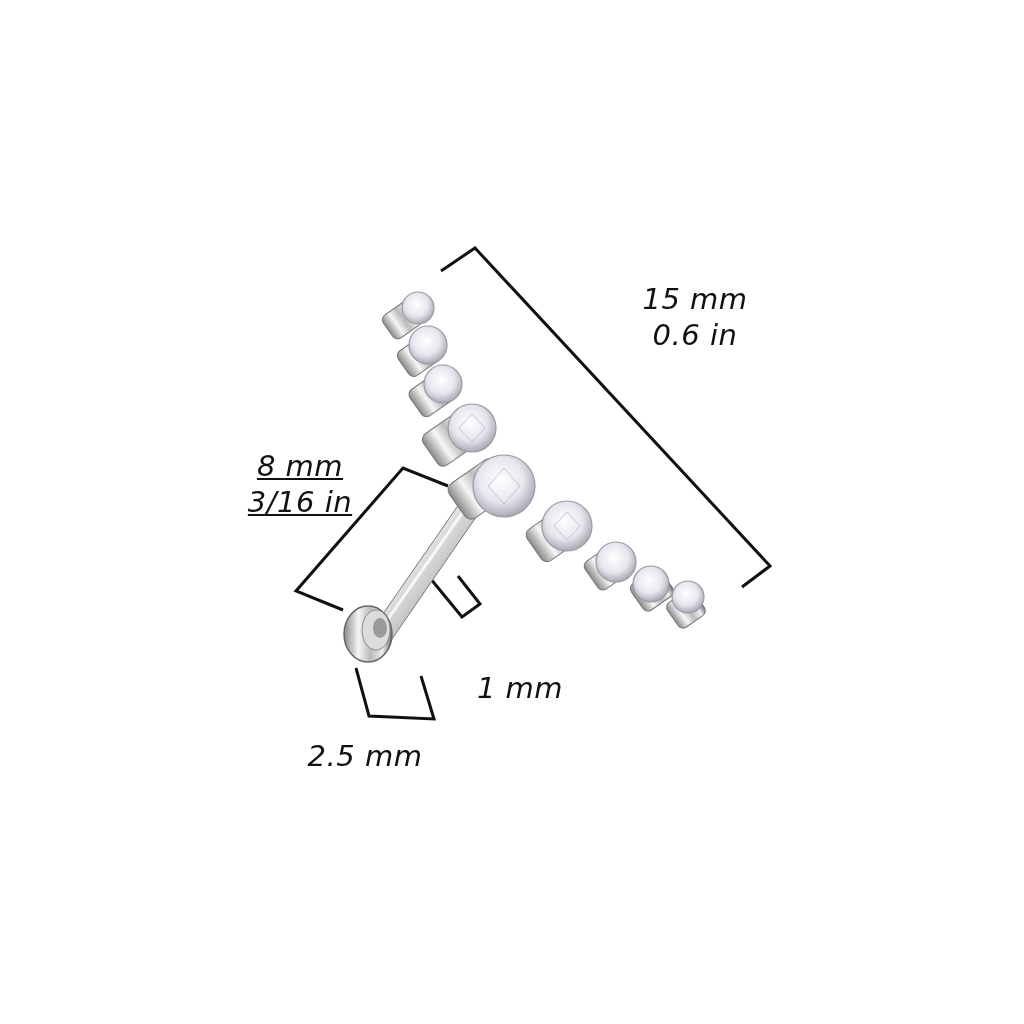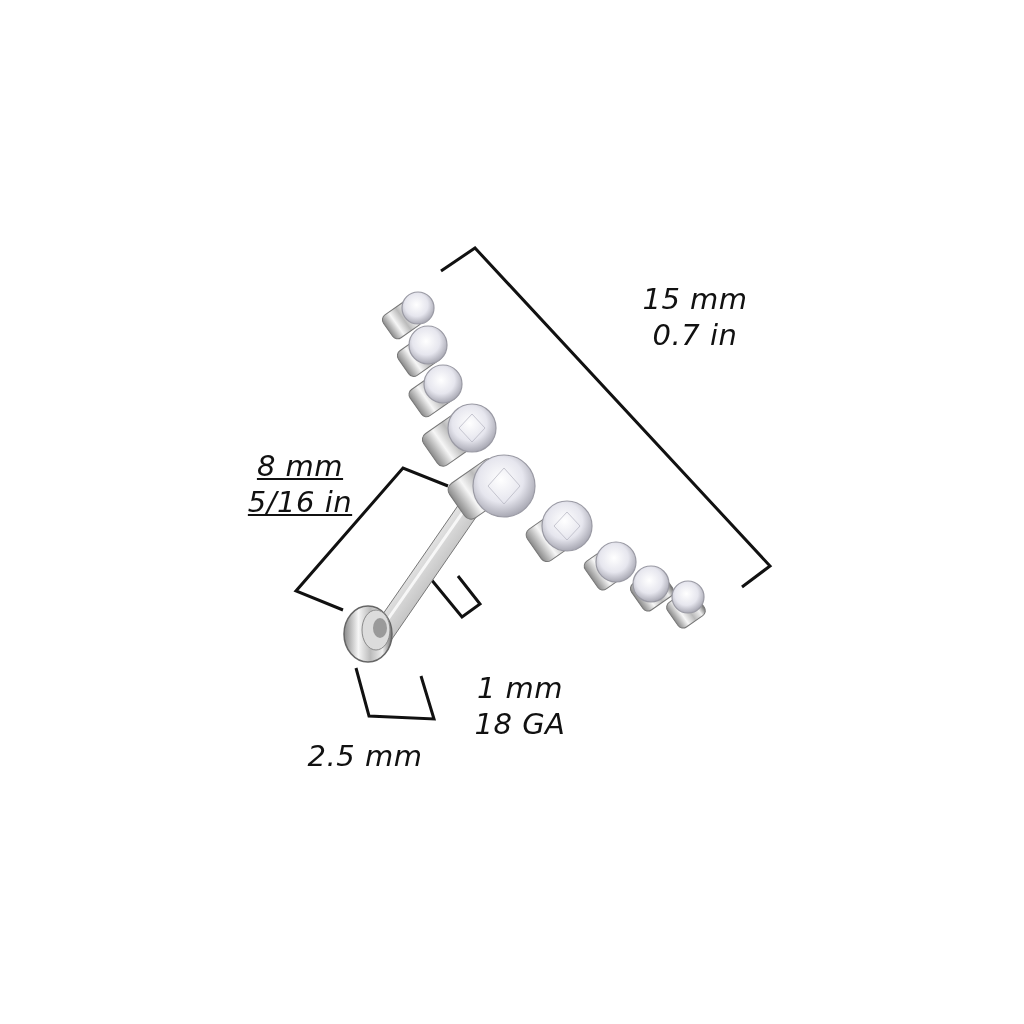--- a/index.html
+++ b/index.html
@@ -101,30 +101,29 @@
       <g stroke="#b4b4c0" stroke-width="0.8" fill="none" opacity="0.9">
         <polygon points="504,468 520,486 504,504 488,486"></polygon>
         <polygon points="567,512 580,526 567,540 554,526"></polygon>
         <polygon points="472,414 485,428 472,442 459,428"></polygon>
       </g>
     </g>
   </svg>
 
   <div class="label" style="left:620px; top:281px; width:150px;">
     <span>15 mm</span>
-    <span>0.7 in</span>
+    <span>0.6 in</span>
   </div>
 
   <div class="label" style="left:225px; top:448px; width:150px;text-decoration:underline;">
     <span>8 mm</span>
-    <span>5/16 in</span>
+    <span>3/16 in</span>
   </div>
 
   <div class="label" style="left:455px; top:634px; width:130px;margin-top:36px;">
     <span>1 mm</span>
-    <span>18 GA</span>
   </div>
 
   <div class="label" style="left:290px; top:738px; width:150px;">
     <span>2.5 mm</span>
   </div>
 
 </div>
 
 </body></html>

